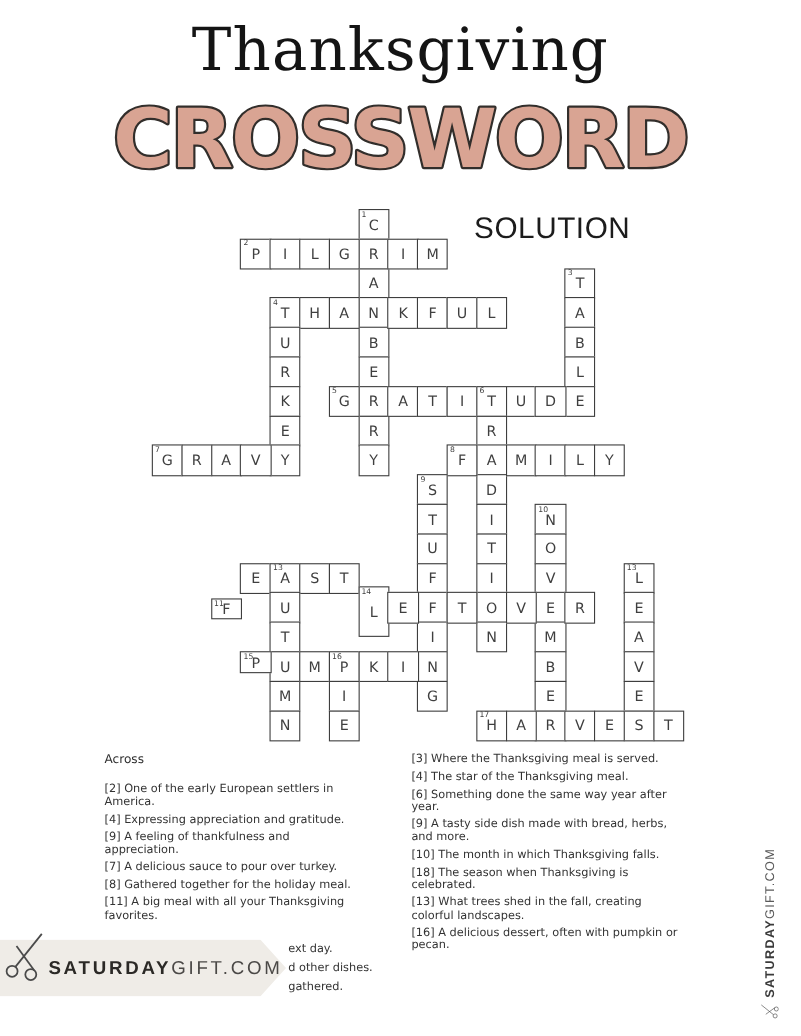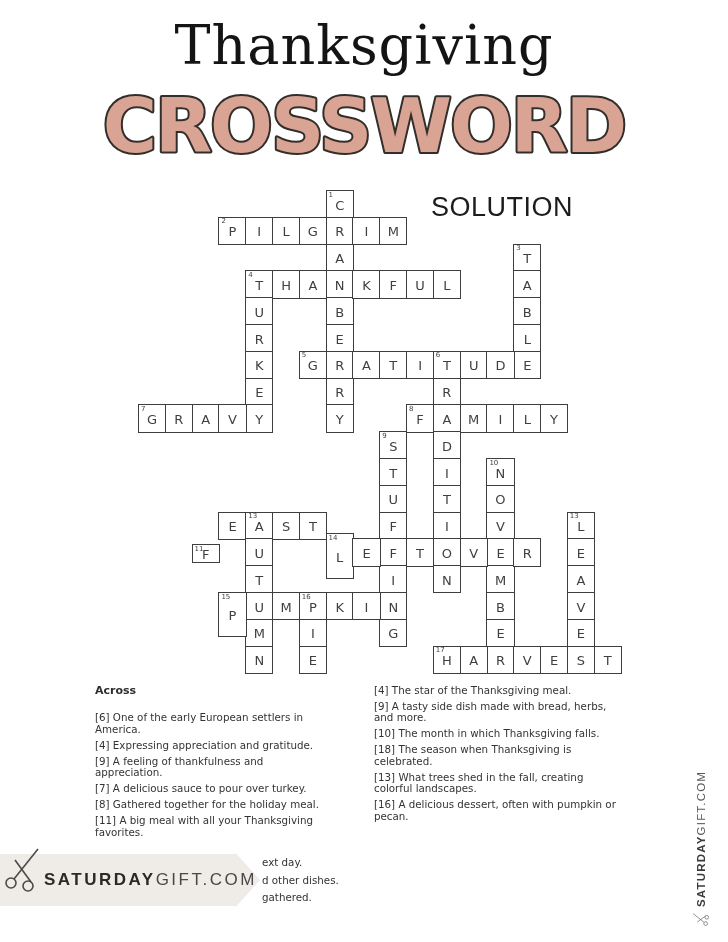--- a/index.html
+++ b/index.html
@@ -20,21 +20,21 @@
   .cell{position:absolute;box-sizing:border-box;background:#fff;border:1.4px solid #3e3e3e;
     display:flex;align-items:center;justify-content:center;
     font-size:13px;color:#3f3f3f;font-family:"DejaVu Sans",sans-serif;}
   .cell .num{position:absolute;top:0.5px;left:2px;font-size:7px;line-height:7px;color:#3f3f3f;}
   .cell .letter{transform:translateY(1px);}
 
   
   .clues-col{position:absolute;font-size:10.3px;line-height:11.4px;color:#333;}
   #across-col{left:95px;top:685px;width:262px;}
   #down-col{left:374px;top:685px;width:282px;}
-  .clue-header{font-size:11px;margin-bottom:16px;color:#2e2e2e;font-weight:bold;}
+  .clue-header{font-size:11px;margin-bottom:16px;color:#2e2e2e;}
   .clue{white-space:pre-line;margin:0 0 4.6px 0;}
   #fragments{position:absolute;left:262px;top:854px;font-size:10.3px;line-height:17.6px;color:#333;}
 
   
   #banner{position:absolute;left:0;top:854px;width:260px;height:52px;background:#efece7;
     clip-path:polygon(0 0,91% 0,100% 50%,91% 100%,0 100%);z-index:5;
     display:flex;align-items:center;}
   .banner-text{margin-left:44px;font-family:"Liberation Sans",sans-serif;font-size:17px;
     letter-spacing:2.5px;white-space:nowrap;}
   .brand-bold{font-weight:700;color:#2b2926;}
@@ -349,21 +349,21 @@
       </div>
       <div class="cell" style="left: 268px; top: 348.4px; width: 28.2px; height: 28.2px;">
         <span class="letter">T</span>
       </div>
       <div class="cell" style="left: 321.6px; top: 348.4px; width: 28.2px; height: 28.2px;">
         <span class="letter">V</span>
       </div>
       <div class="cell" style="left: 375.2px; top: 348.4px; width: 28.2px; height: 28.2px;">
         <span class="letter">R</span>
       </div>
-      <div class="cell" style="left: 80.4px; top: 402px; width: 28.2px; height: 45px;">
+      <div class="cell" style="left: 80.4px; top: 402px; width: 28.2px; height: 20px;">
         <span class="num">15</span>
         <span class="letter">P</span>
       </div>
       <div class="cell" style="left: 134px; top: 402px; width: 28.2px; height: 28.2px;">
         <span class="letter">M</span>
       </div>
       <div class="cell" style="left: 160.8px; top: 402px; width: 28.2px; height: 28.2px;">
         <span class="num">16</span>
         <span class="letter">P</span>
       </div>
@@ -393,35 +393,38 @@
         <span class="letter">E</span>
       </div>
       <div class="cell" style="left: 455.6px; top: 455.6px; width: 28.2px; height: 28.2px;">
         <span class="letter">T</span>
       </div>
     </div>
 
   <div id="across-col" class="clues-col">
     <div class="clue-header">Across</div>
     <div id="across-list">
-        <div class="clue">[6] One of the early European settlers in
+        <div class="clue">[2] One of the early European settlers in
 America.</div>
         <div class="clue">[4] Expressing appreciation and gratitude.</div>
         <div class="clue">[9] A feeling of thankfulness and
 appreciation.</div>
         <div class="clue">[7] A delicious sauce to pour over turkey.</div>
         <div class="clue">[8] Gathered together for the holiday meal.</div>
         <div class="clue">[11] A big meal with all your Thanksgiving
 favorites.</div>
       </div>
   </div>
 
   <div id="down-col" class="clues-col">
     <div id="down-list">
+        <div class="clue">[3] Where the Thanksgiving meal is served.</div>
         <div class="clue">[4] The star of the Thanksgiving meal.</div>
+        <div class="clue">[6] Something done the same way year after
+year.</div>
         <div class="clue">[9] A tasty side dish made with bread, herbs,
 and more.</div>
         <div class="clue">[10] The month in which Thanksgiving falls.</div>
         <div class="clue">[18] The season when Thanksgiving is
 celebrated.</div>
         <div class="clue">[13] What trees shed in the fall, creating
 colorful landscapes.</div>
         <div class="clue">[16] A delicious dessert, often with pumpkin or
 pecan.</div>
       </div>

